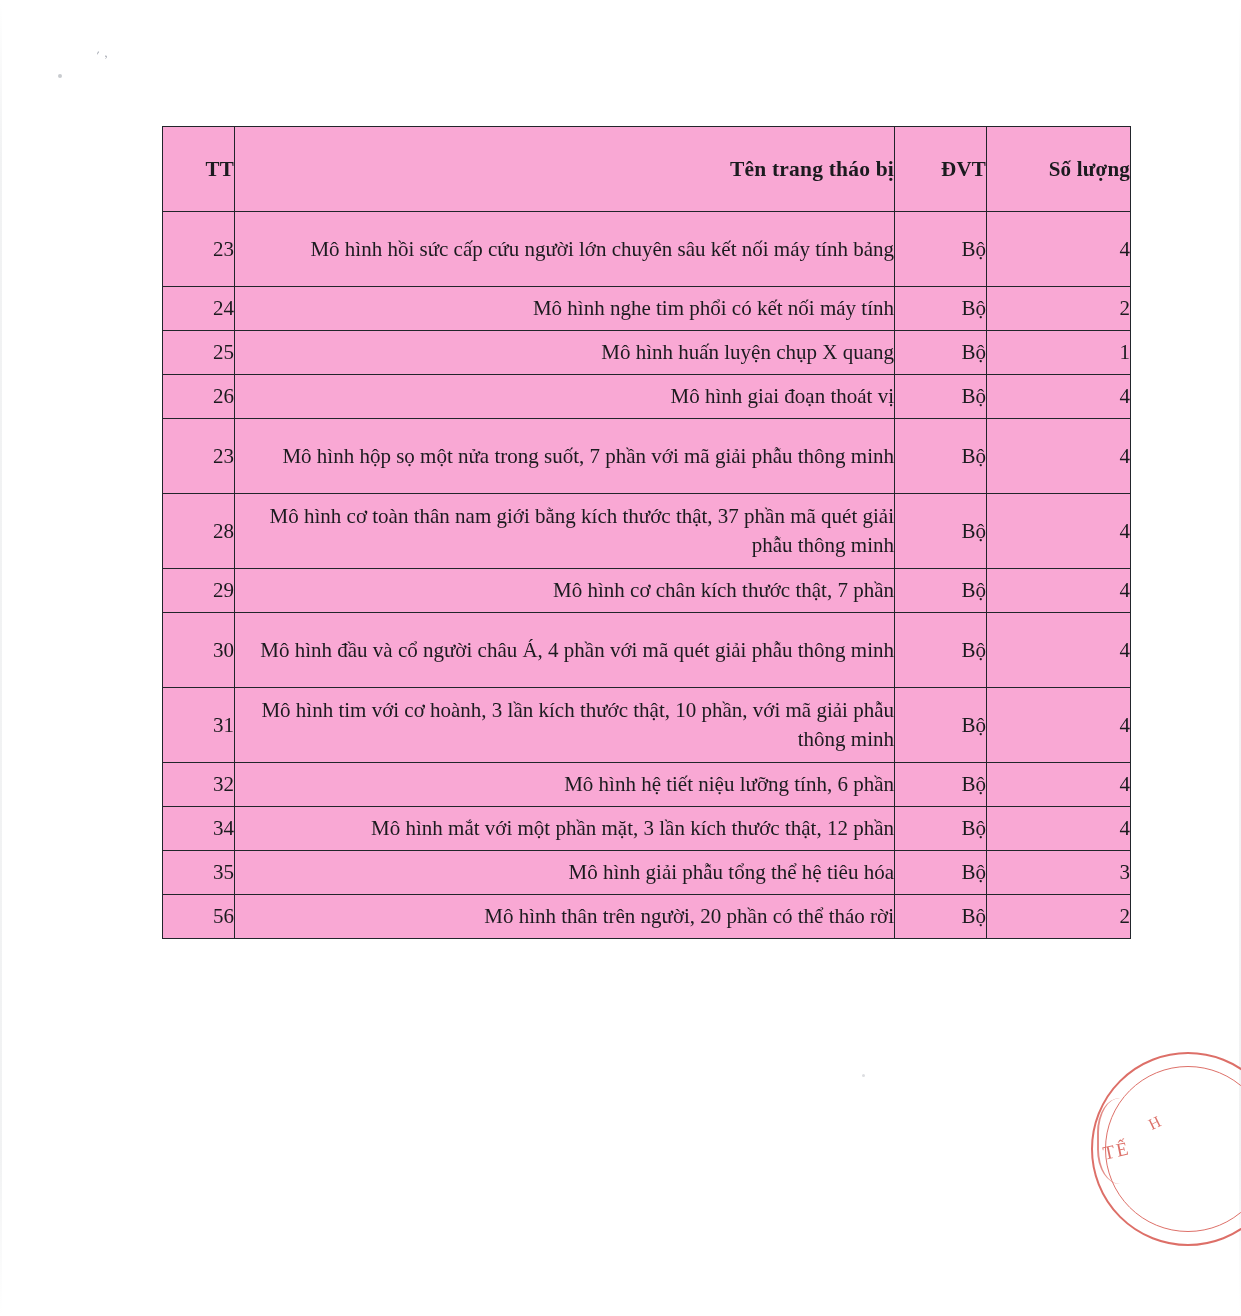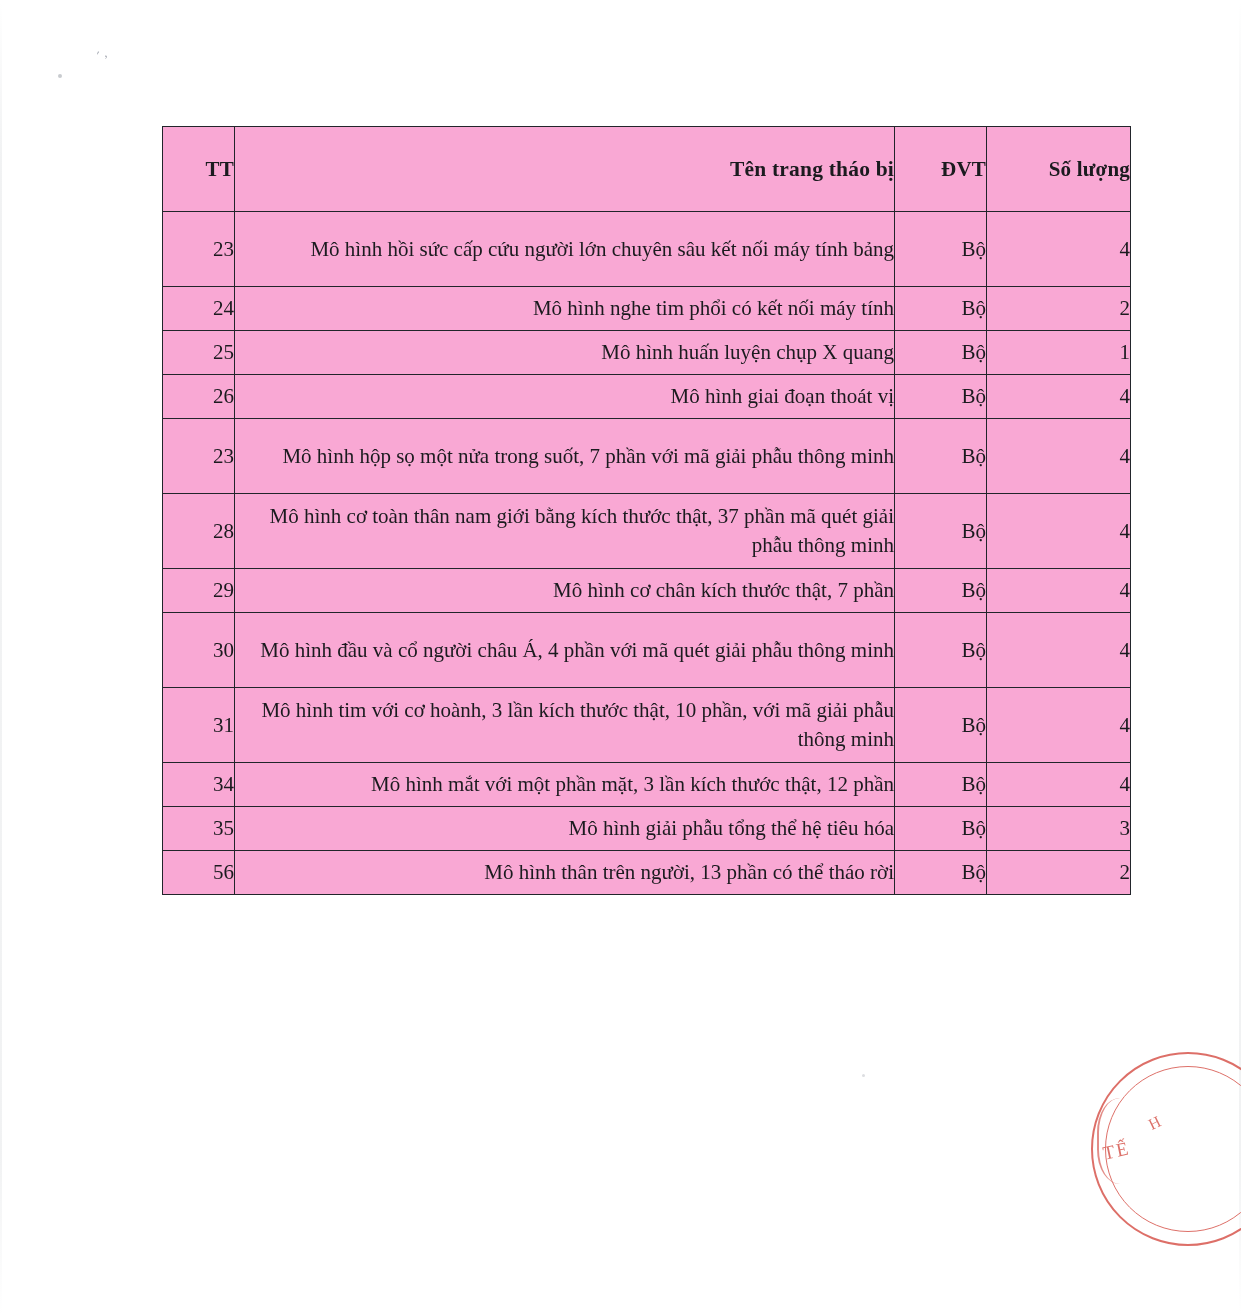--- a/index.html
+++ b/index.html
@@ -230,34 +230,40 @@
         <td class="cell-unit">Bộ</td>
         <td class="cell-qty">4</td>
       </tr>
       <tr class="r-2line">
         <td class="cell-tt">31</td>
         <td class="cell-name">Mô hình tim với cơ hoành, 3 lần kích thước thật, 10 phần, với mã giải phẫu thông minh</td>
         <td class="cell-unit">Bộ</td>
         <td class="cell-qty">4</td>
       </tr>
       <tr class="r-1line">
+        <td class="cell-tt">32</td>
+        <td class="cell-name">Mô hình hệ tiết niệu lưỡng tính, 6 phần</td>
+        <td class="cell-unit">Bộ</td>
+        <td class="cell-qty">4</td>
+      </tr>
+      <tr class="r-1line">
         <td class="cell-tt">34</td>
         <td class="cell-name">Mô hình mắt với một phần mặt, 3 lần kích thước thật, 12 phần</td>
         <td class="cell-unit">Bộ</td>
         <td class="cell-qty">4</td>
       </tr>
       <tr class="r-1line">
         <td class="cell-tt">35</td>
         <td class="cell-name">Mô hình giải phẫu tổng thể hệ tiêu hóa</td>
         <td class="cell-unit">Bộ</td>
         <td class="cell-qty">3</td>
       </tr>
       <tr class="r-1line">
         <td class="cell-tt">56</td>
-        <td class="cell-name">Mô hình thân trên người, 13 phần có thể tháo rời</td>
+        <td class="cell-name">Mô hình thân trên người, 20 phần có thể tháo rời</td>
         <td class="cell-unit">Bộ</td>
         <td class="cell-qty">2</td>
       </tr>
     </tbody>
   </table>
 </div>
 
 <div class="seal">
   <div class="seal-inner"></div>
   <div class="seal-swoosh"></div>

